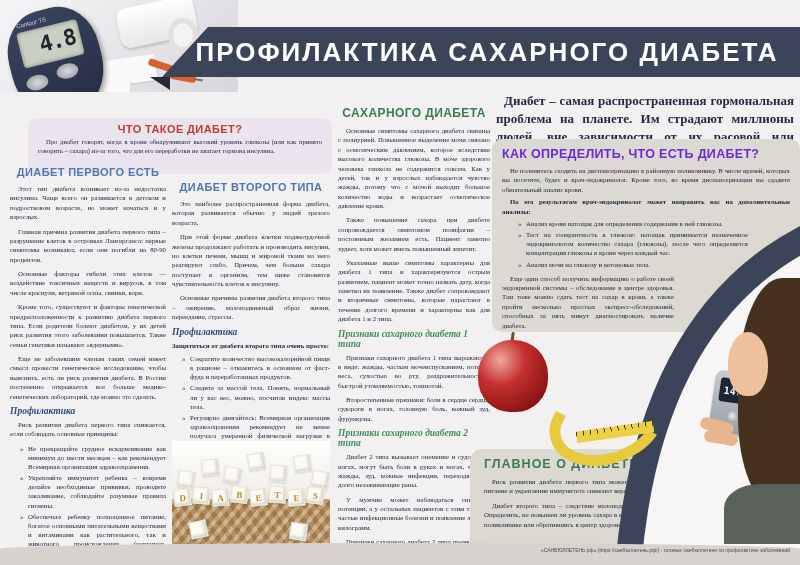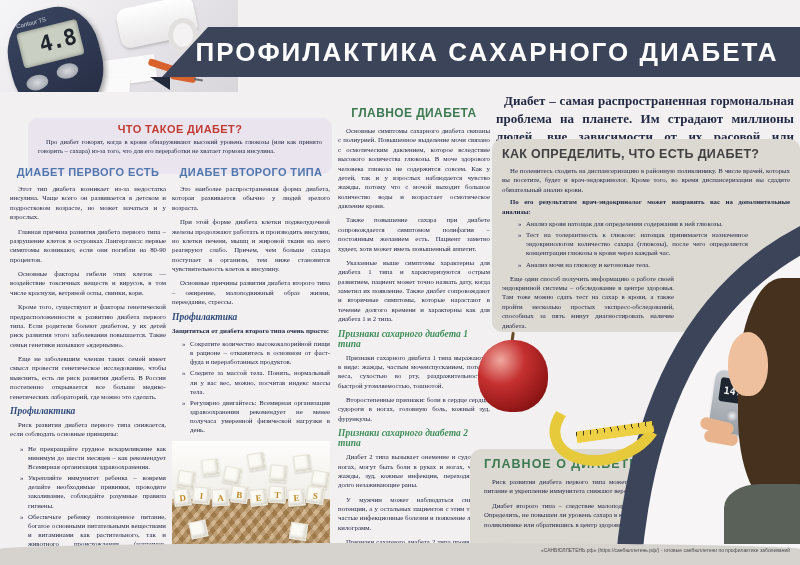--- a/index.html
+++ b/index.html
@@ -36,33 +36,33 @@
   .c-red{color:#c23a31;} .c-blue{color:#5077ad;} .c-green{color:#3c7a52;}
   h3.script{font-family:"Liberation Serif",serif;font-style:italic;font-weight:bold;font-size:9.5px;margin:4px 0 4px 0;color:#2f4a7a;}
   h3.script.green{color:#3f8f5a;}
   p.bold-intro{font-size:6.8px;font-weight:bold;line-height:1.38;margin:0 0 4px 0;text-indent:0;}
   ul.blist{list-style:none;margin:0;padding:0 0 0 10px;}
   ul.blist li{font-size:6.8px;line-height:1.35;text-align:justify;position:relative;padding-left:8px;margin-bottom:2px;}
   ul.blist li::before{content:"»";position:absolute;left:0;top:0;color:#232a44;}
 
   .col{position:absolute;overflow:hidden;}
   .col1{left:10px;top:166px;width:156px;height:392px;}
-  .col2{left:172px;top:166px;width:158px;height:272px;}
+  .col2{left:172px;top:181px;width:158px;height:272px;}
   .col3{left:338px;top:106px;width:152px;height:450px;}
 
   
   .whatis{position:absolute;left:28px;top:118px;width:304px;height:56px;background:#eae4ef;border-radius:9px;padding:5px 10px;box-sizing:border-box;}
   .whatis h2{margin:0 0 3px 0;font-size:11px;}
   .whatis p{font-size:6.6px;line-height:1.35;text-align:justify;text-indent:8px;margin:0;color:#232a44;}
 
   
   .r-intro{position:absolute;left:496px;top:92px;width:298px;}
   .r-intro p{font-size:13px;font-weight:bold;line-height:1.4;text-align:justify;text-indent:8px;margin:0;color:#232a44;}
   .howto{position:absolute;left:492px;top:139px;width:308px;height:193px;background:#dcd8d2;border-radius:10px;padding:8px 10px;box-sizing:border-box;z-index:1;}
-  .howto h2{font-family:"Liberation Sans",sans-serif;font-weight:bold;font-size:12.5px;color:#404040;margin:0 0 5px 0;letter-spacing:.3px;}
+  .howto h2{font-family:"Liberation Sans",sans-serif;font-weight:bold;font-size:12.5px;color:#6d28d9;margin:0 0 5px 0;letter-spacing:.3px;}
   .howto p.tx{margin-bottom:3px;}
   .howto ul.blist{padding-left:16px;width:230px;}
   .howto .extra{margin-top:5px;width:172px;}
   .mainbox{position:absolute;left:470px;top:449px;width:330px;height:116px;background:#dcd8d2;border-radius:12px 12px 0 0;padding:8px 0 0 14px;box-sizing:border-box;z-index:1;}
   .mainbox h2{font-family:"Liberation Sans",sans-serif;font-weight:bold;font-size:12.5px;color:#3c7a52;margin:0 0 6px 0;letter-spacing:1px;}
   .mainbox .inner{width:252px;}
 
   .swoosh{position:absolute;left:470px;top:145px;width:330px;height:420px;z-index:2;pointer-events:none;}
 
   
@@ -178,21 +178,21 @@
     <div class="cube letter" style="left:59px;top:45px;transform:rotate(7deg);">B</div>
     <div class="cube letter" style="left:78px;top:48px;transform:rotate(-7deg);">E</div>
     <div class="cube letter" style="left:97px;top:45px;transform:rotate(4deg);">T</div>
     <div class="cube letter" style="left:116px;top:48px;transform:rotate(-5deg);">E</div>
     <div class="cube letter" style="left:135px;top:46px;transform:rotate(8deg);">S</div>
     <div class="cube" style="left:18px;top:80px;transform:rotate(-12deg);"></div>
     <div class="cube" style="left:118px;top:82px;transform:rotate(9deg);"></div>
   </div>
 
   <section class="col col3 body-txt">
-    <h2 class="sec c-green" style="font-size:12px;">ГЛАВНОЕ ДИАБЕТА</h2>
+    <h2 class="sec c-green" style="font-size:12px;">САХАРНОГО ДИАБЕТА</h2>
     <p class="tx">Основные симптомы сахарного диабета связаны с полиурией. Повышенное выделение мочи связано с осмотическим давлением, которое вследствие высокого количества глюкозы. В моче здорового человека глюкоза не содержится совсем. Как у детей, так и у взрослых наблюдается чувство жажды, потому что с мочой выходит большое количество воды и возрастает осмотическое давление крови.</p>
     <p class="tx">Также повышение сахара при диабете сопровождается симптомом полифагии – постоянным желанием есть. Пациент заметно худеет, хотя может иметь повышенный аппетит.</p>
     <p class="tx">Указанные выше симптомы характерны для диабета 1 типа и характеризуются острым развитием, пациент может точно назвать дату, когда заметил их появление. Также диабет сопровождают и вторичные симптомы, которые нарастают в течение долгого времени и характерны как для диабета 1 и 2 типа.</p>
     <h3 class="script green">Признаки сахарного диабета 1 типа</h3>
     <p class="tx">Признаки сахарного диабета 1 типа выражаются в виде: жажды, частым мочеиспусканием, потерей веса, сухостью во рту, раздражительностью, быстрой утомляемостью, тошнотой.</p>
     <p class="tx">Второстепенные признаки: боли в сердце сердца, судороги в ногах, головную боль, кожный зуд, фурункулы.</p>
     <h3 class="script green">Признаки сахарного диабета 2 типа</h3>
     <p class="tx">Диабет 2 типа вызывает онемение и судороги в ногах, могут быть боли в руках и ногах, чувство жажды, зуд, кожные инфекции, переходящие и долго незаживающие раны.</p>
     <p class="tx">У мужчин может наблюдаться снижение потенции, а у остальных пациентов с этим типом – частые инфекционные болезни и появление лишних килограмм.</p>
     <p class="tx">Признаки сахарного диабета 2 типа проявляются не очевидно и выражаются неярко. Часто 2 тип у подростков и взрослых людей протекает вяло, что усложняет его диагностирование.</p>

